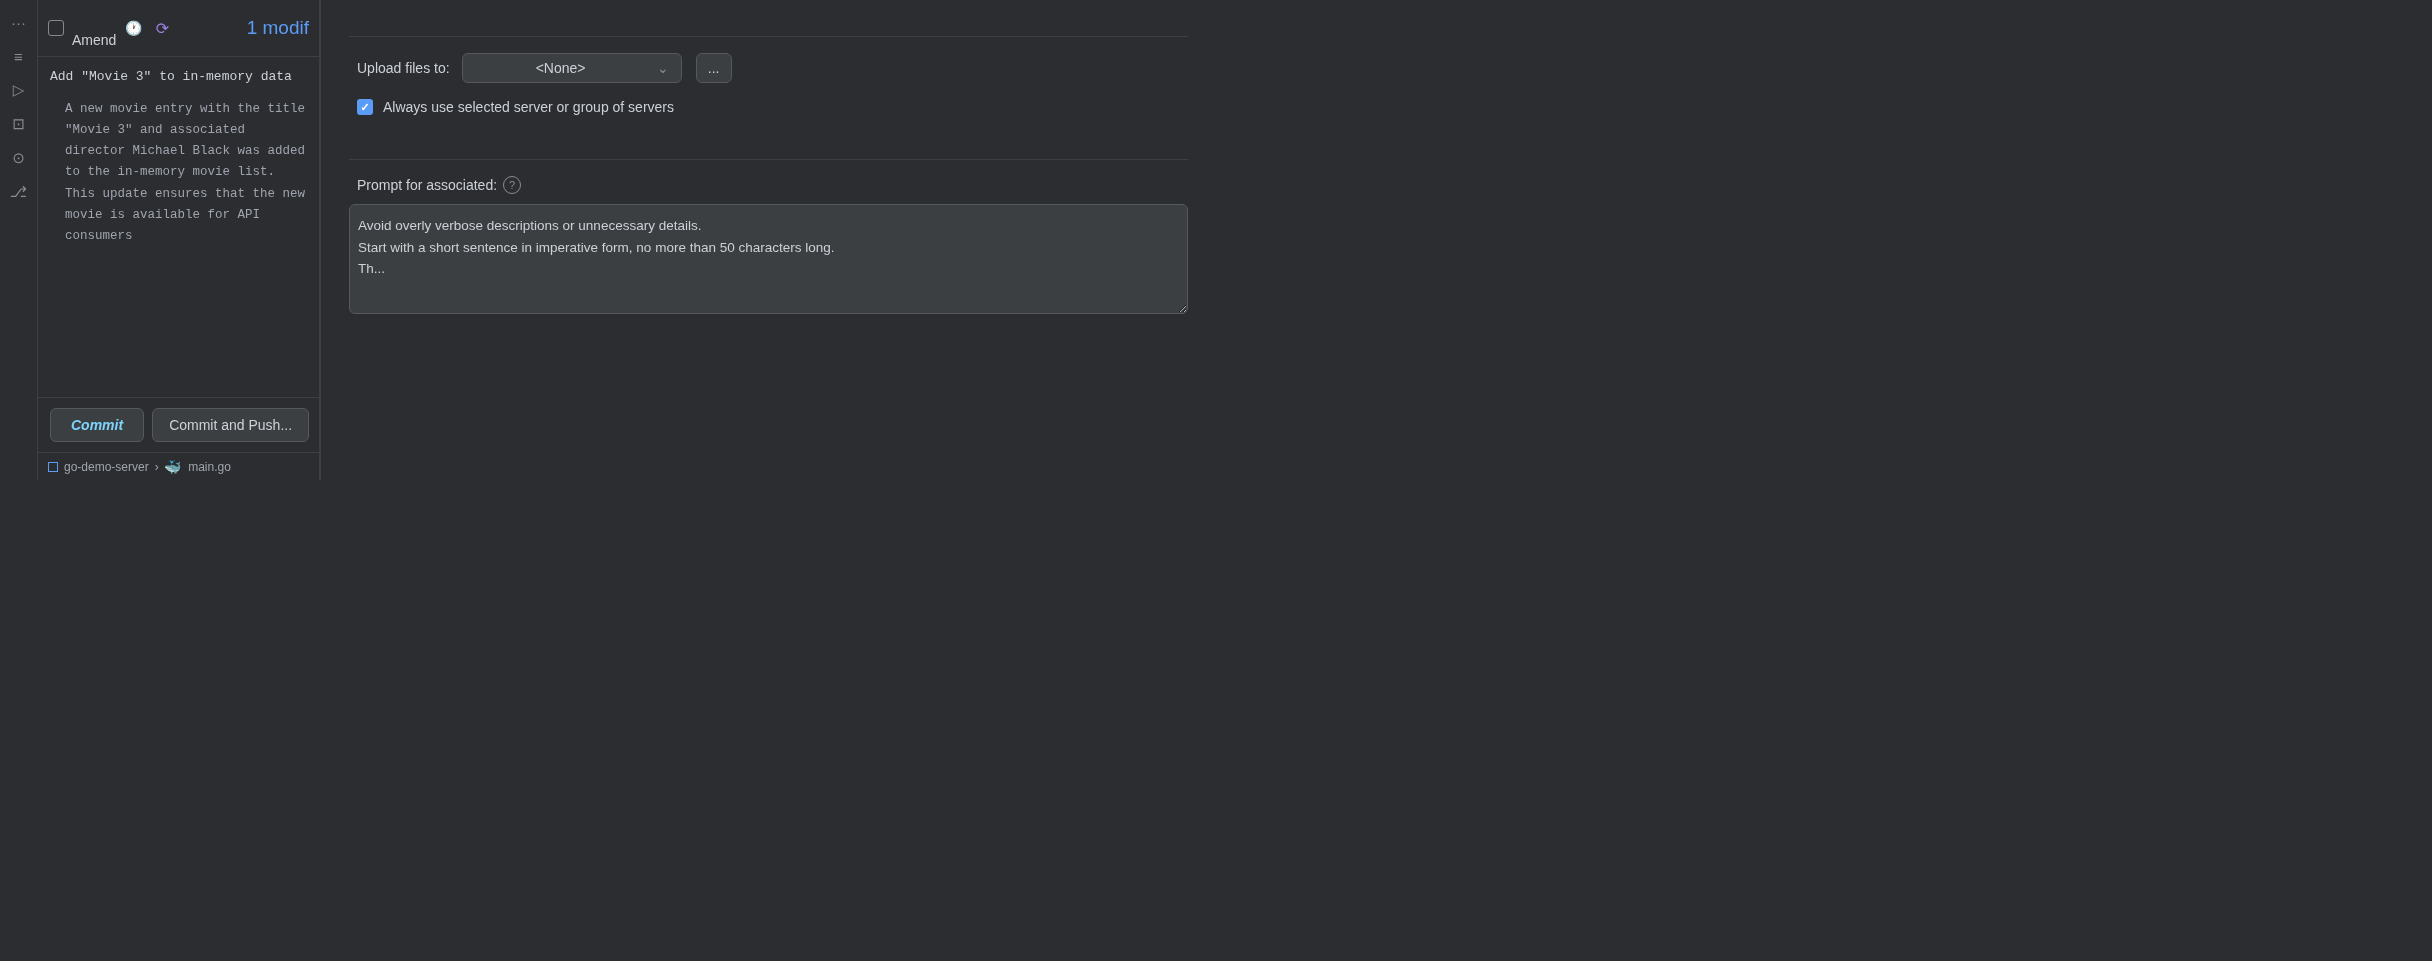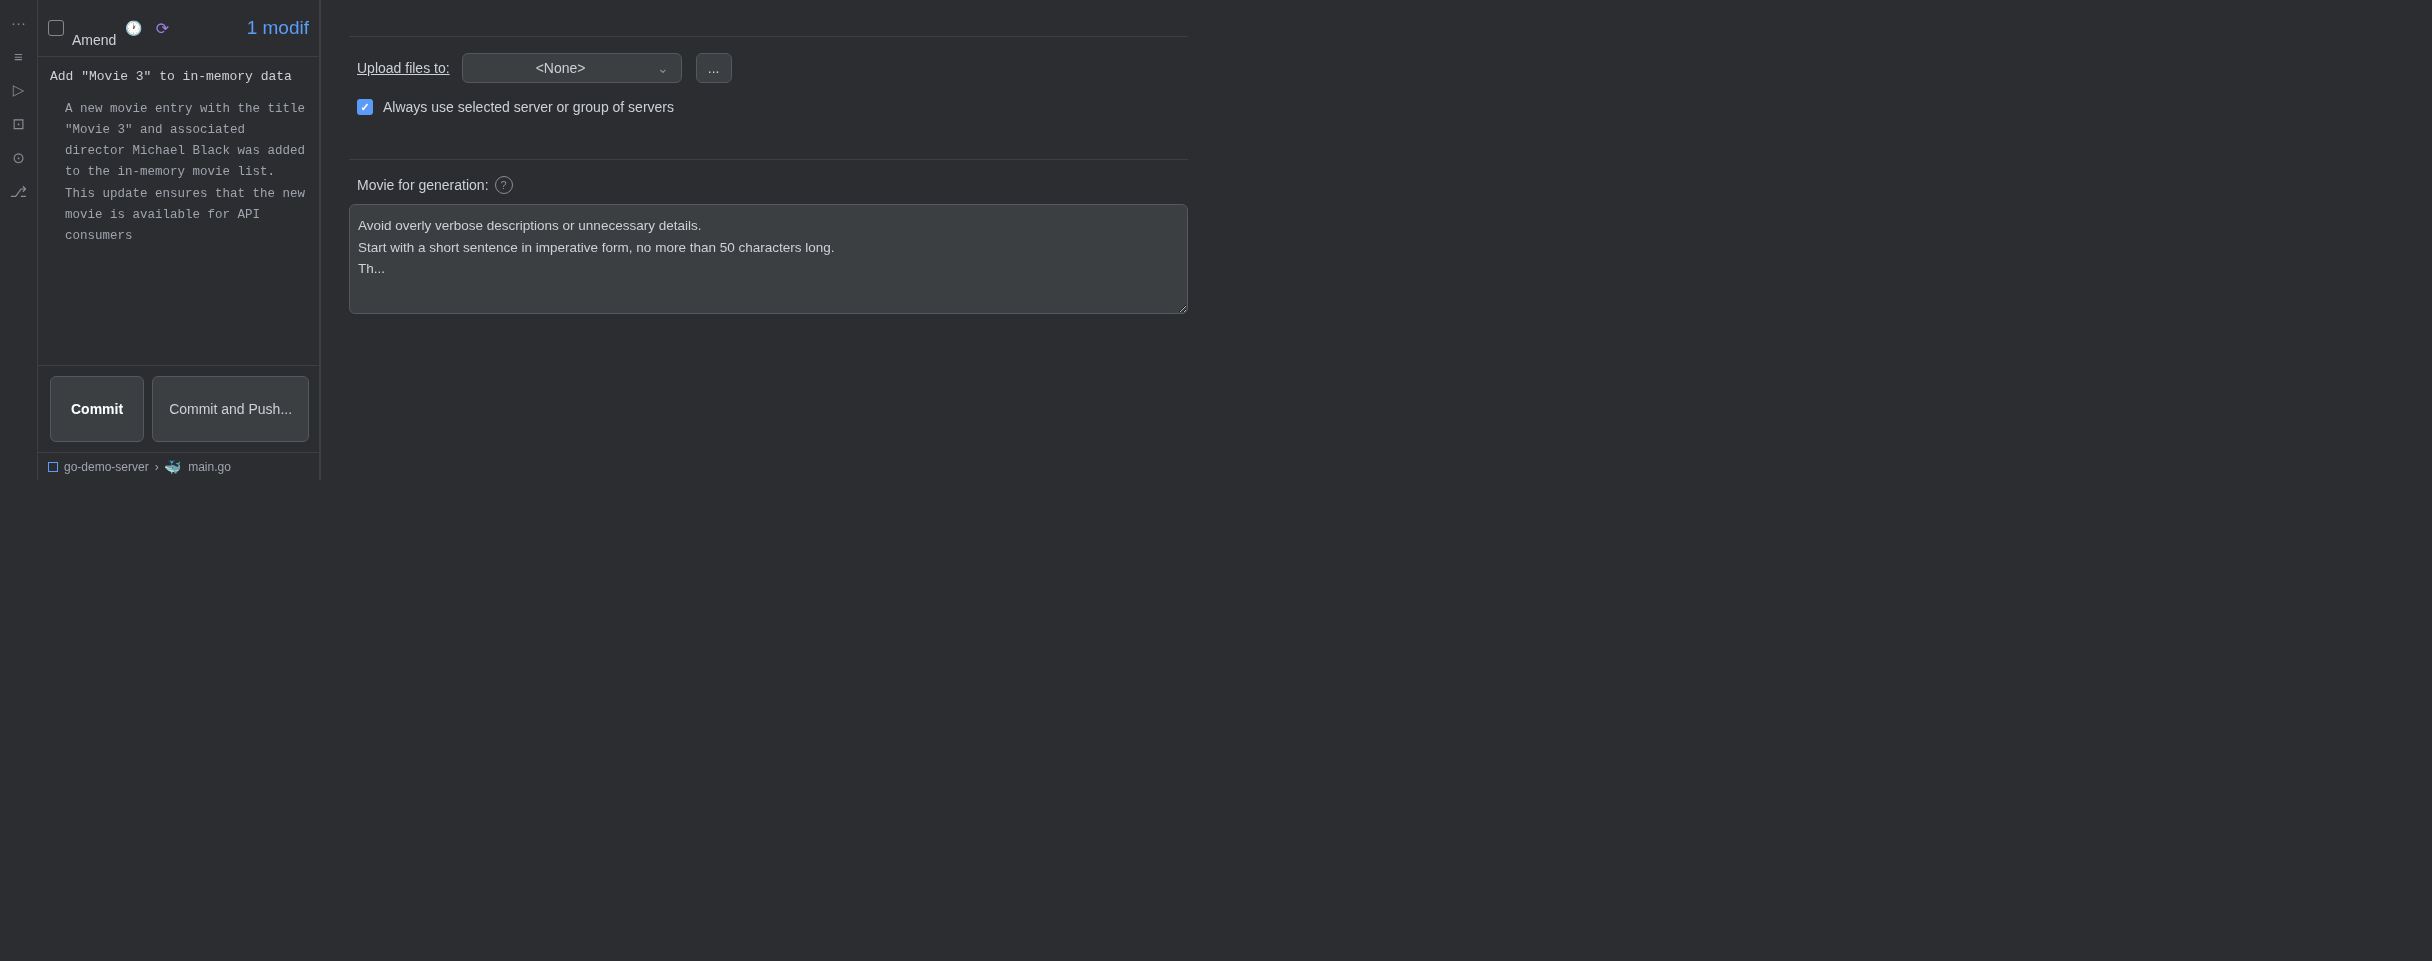--- a/index.html
+++ b/index.html
@@ -135,28 +135,29 @@
     .commit-buttons {
       display: flex;
       gap: 8px;
       padding: 10px 12px;
       border-top: 1px solid #3d3f43;
       background: #2b2d30;
     }
 
     .btn-commit {
       background: #3c3f41;
-      color: #ffffff;
+      color: #7dd3fc;
       border: 1px solid #555860;
       border-radius: 6px;
-      padding: 24px 20px;
+      padding: 8px 20px;
       font-size: 14px;
       font-weight: 600;
       cursor: pointer;
       white-space: nowrap;
+      font-style: italic;
     }
 
     .btn-commit-push {
       background: #3c3f41;
       color: #cdd1d8;
       border: 1px solid #555860;
       border-radius: 6px;
       padding: 8px 16px;
       font-size: 14px;
       cursor: pointer;
@@ -208,21 +209,20 @@
       align-items: center;
       gap: 12px;
       margin-bottom: 16px;
       margin-left: 8px;
     }
 
     .upload-label {
       color: #cdd1d8;
       font-size: 14px;
       white-space: nowrap;
-      text-decoration: underline;
     }
 
     .upload-select-wrapper {
       display: flex;
       align-items: center;
       flex: 1;
       max-width: 380px;
       gap: 14px;
     }
 
@@ -416,21 +416,21 @@
       </div>
       <span class="always-use-label">Always use selected server or group of servers</span>
     </div>
   </div>
 
   <div>
 
     <hr class="divider">
 
     <div class="prompt-label-row">
-      <span class="prompt-label">Movie for generation:</span>
+      <span class="prompt-label">Prompt for associated:</span>
       <div class="help-icon">?</div>
     </div>
 
     <textarea class="prompt-textarea" style="">Avoid overly verbose descriptions or unnecessary details.
 Start with a short sentence in imperative form, no more than 50 characters long.
 Th...</textarea>
   </div>
 
 </div>
 

